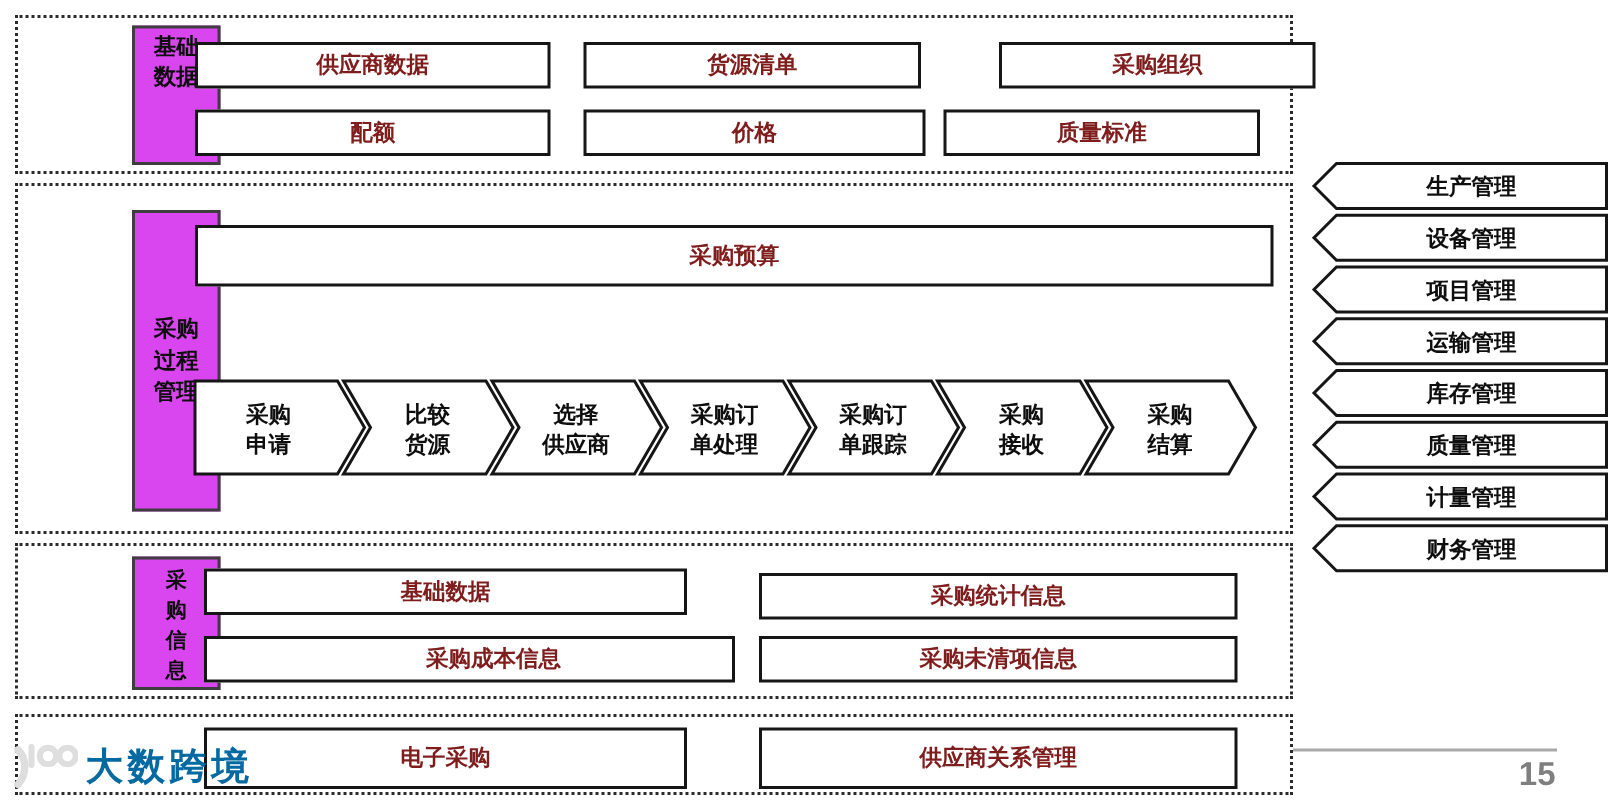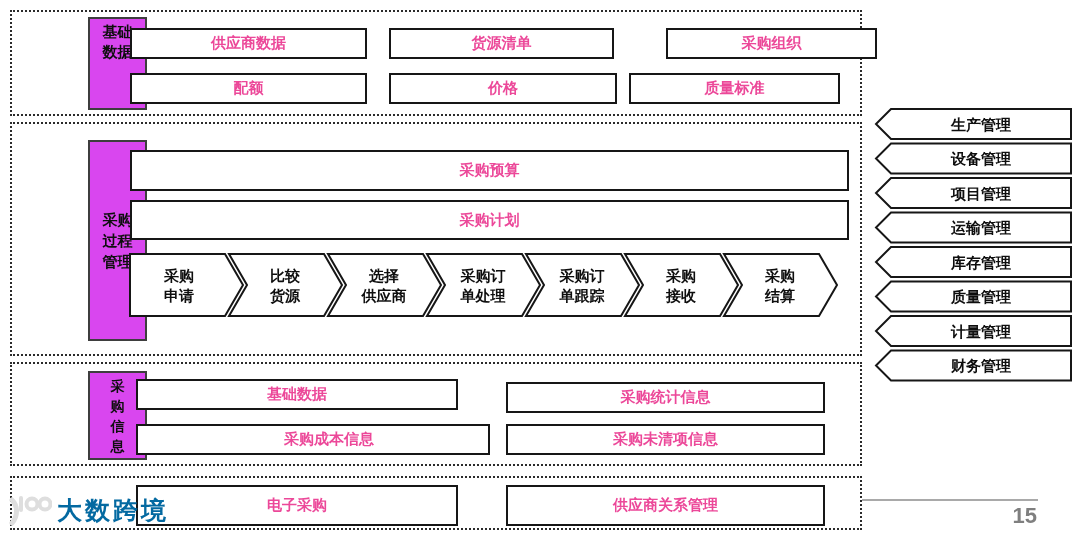--- a/index.html
+++ b/index.html
@@ -5,21 +5,21 @@
   html,body{margin:0;padding:0;}
   body{
     width:1080px;height:536px;position:relative;background:#ffffff;
     font-family:"Liberation Sans","DejaVu Sans",sans-serif;color:#111;
     overflow:hidden;
   }
   .sec{position:absolute;border:2px dotted #2b2b2b;background:transparent;}
   .box{
     position:absolute;border:2px solid #161616;background:#fff;
     display:flex;align-items:center;justify-content:center;
-    font-weight:bold;font-size:15px;color:#ec4899;white-space:nowrap;
+    font-weight:bold;font-size:15px;color:#7f1d1d;white-space:nowrap;
   }
   .glabel{
     position:absolute;background:#d946ef;border:2px solid #3e3e3e;
     display:flex;flex-direction:column;align-items:center;
     font-weight:bold;color:#0e0e0e;text-align:center;margin-left:48px;
   }
   .glabel.top{justify-content:flex-start;font-size:15px;line-height:20px;padding-top:3px;}
   .glabel.mid{justify-content:center;font-size:15px;line-height:21px;}
   .glabel.chars{justify-content:center;font-size:14px;line-height:20px;}
   svg text{
@@ -56,21 +56,20 @@
   <div class="box" style="left:617px;top:61px;width:207px;height:27px;">质量标准</div>
 </div>
 
 <div class="sec" style="left:10px;top:122px;width:848px;height:230px;">
   <div class="glabel mid" style="left:28px;top:16px;width:55px;height:197px;">
     <div>采购</div>
     <div>过程</div>
     <div>管理</div>
   </div>
   <div class="box" style="left:118px;top:26px;width:715px;height:37px;">采购预算</div>
-  <div class="box" style="left:118px;top:76px;width:715px;height:36px;">采购计划</div>
 
   <svg class="flow-svg" style="left:116px;top:128px;" width="712" height="66" viewBox="0 0 712 66">
     <path d="M2,2 L97,2 L115,33 L97,64 L2,64 Z" fill="#fff" stroke="#161616" stroke-width="2"></path>
     <path d="M101,2 L196,2 L214,33 L196,64 L101,64 L119,33 Z" fill="#fff" stroke="#161616" stroke-width="2"></path>
     <path d="M200,2 L295,2 L313,33 L295,64 L200,64 L218,33 Z" fill="#fff" stroke="#161616" stroke-width="2"></path>
     <path d="M299,2 L394,2 L412,33 L394,64 L299,64 L317,33 Z" fill="#fff" stroke="#161616" stroke-width="2"></path>
     <path d="M398,2 L493,2 L511,33 L493,64 L398,64 L416,33 Z" fill="#fff" stroke="#161616" stroke-width="2"></path>
     <path d="M497,2 L592,2 L610,33 L592,64 L497,64 L515,33 Z" fill="#fff" stroke="#161616" stroke-width="2"></path>
     <path d="M596,2 L691,2 L709,33 L691,64 L596,64 L614,33 Z" fill="#fff" stroke="#161616" stroke-width="2"></path>
 

